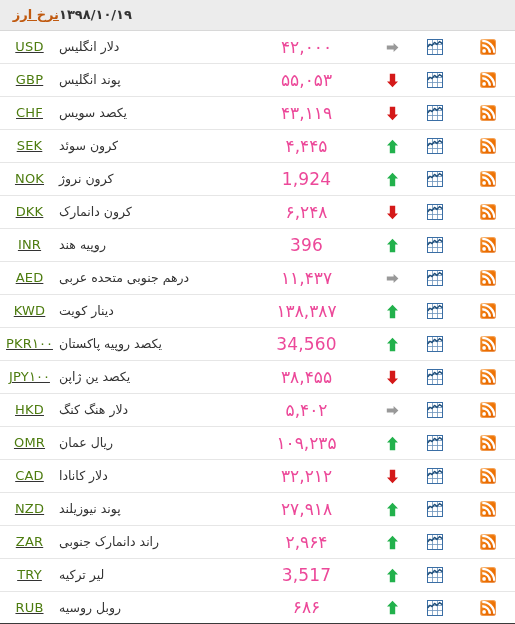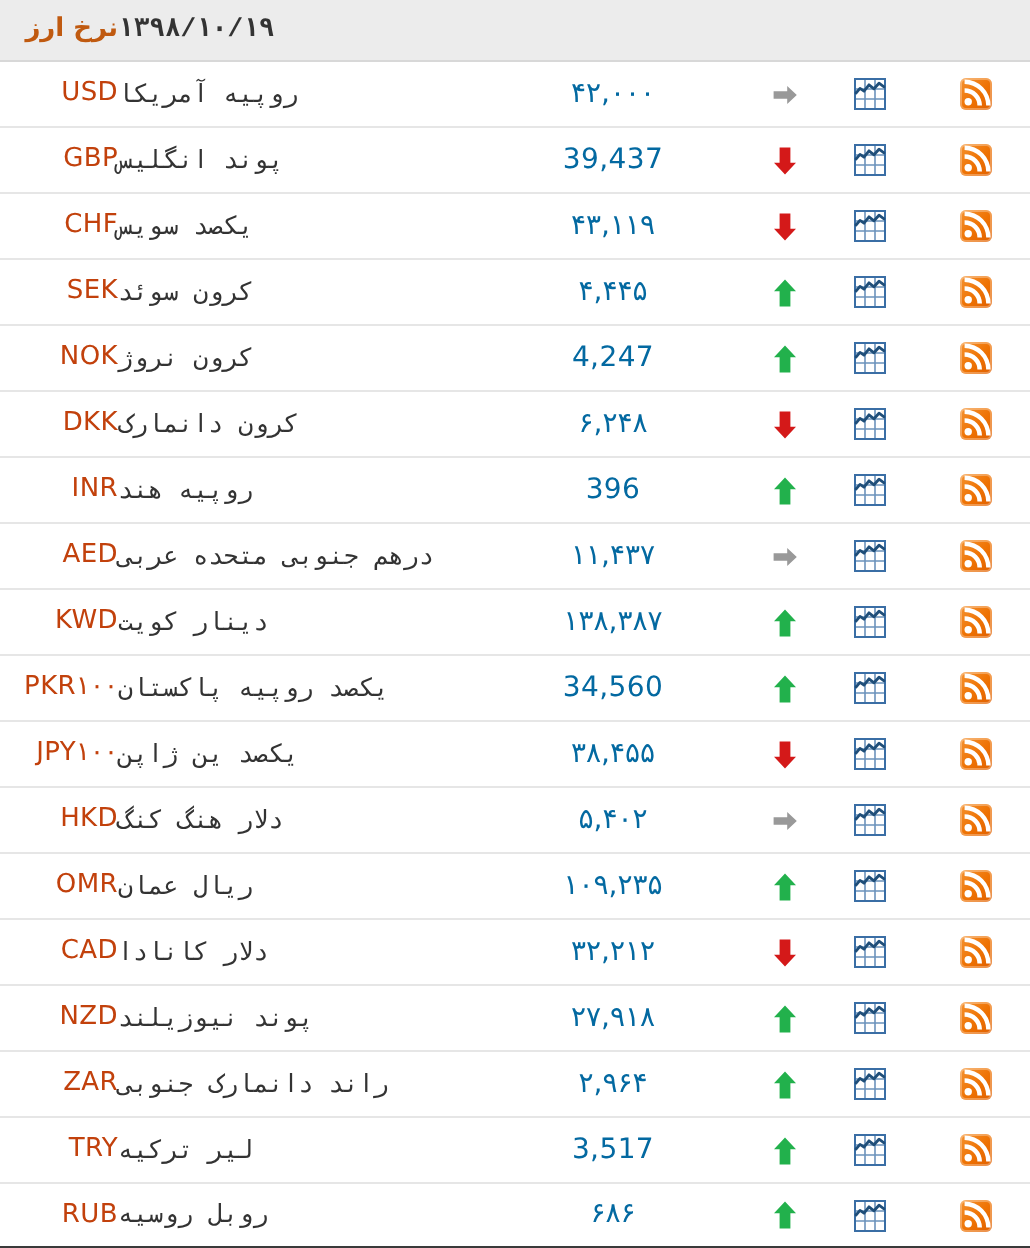--- a/index.html
+++ b/index.html
@@ -61,45 +61,45 @@
     color: #333333;
   }
   .rates-table tbody tr:first-child td {
     border-top: 1px solid #d8d8d8;
   }
 
   .col-rss    { width: 55px;  text-align: center; }
   .col-chart  { width: 50px;  text-align: center; }
   .col-arrow  { width: 36px;  text-align: center; }
   .col-value  { width: 135px; text-align: center; }
-  .col-name   { width: 180px; text-align: left; padding-left: 0; padding-right: 0; font-family: Liberation Mono, monospace; }
-  .col-code   { width: 59px;  text-align: right; padding-left: 14px; }
+  .col-name   { width: 180px; text-align: left; padding-left: 0; padding-right: 0; }
+  .col-code   { width: 59px;  text-align: right; padding-left: 14px; text-decoration: underline; }
 
   .cell-name {
     display: block;
     text-align: left;
     direction: rtl;
     padding-right: 6px;
     font-size: 12.5px;
     color: #333333;
     white-space: nowrap;
   }
   .cell-code {
     display: block;
     direction: ltr;
-    text-align: right;
+    text-align: center;
     font-size: 13px;
-    color: #c2410c;
+    color: #4d7c0f;
     letter-spacing: 0.2px;
     white-space: nowrap;
   }
   .cell-value {
     display: block;
-    font-size: 14px;
-    color: #0369a1;
+    font-size: 17px;
+    color: #ec4899;
     letter-spacing: 0.2px;
     white-space: nowrap;
   }
 
   
   .rss-icon {
     display: inline-block;
     width: 16px;
     height: 16px;
     border-radius: 3px;
@@ -154,42 +154,42 @@
               <path d="M5.5 0.5 V15.5 M10.5 0.5 V15.5 M0.5 5.5 H15.5 M0.5 10.5 H15.5" stroke="#3a6ea5" stroke-width="0.8" opacity="0.75"></path>
               <path d="M1 7.5 L3 5.2 L5 6.6 L7.5 3.4 L10 5.4 L12.5 2.6 L15 4.4" fill="none" stroke="#1f4e79" stroke-width="1.4" stroke-linejoin="round" stroke-linecap="round"></path>
             </svg></span></td>
         <td class="col-arrow"><span class="arrow"><svg width="13" height="15" viewBox="0 0 13 15">
               <path d="M0.8 5.6 H7.6 V3.0 L12.4 7.5 L7.6 12.0 V9.4 H0.8 Z" fill="#999999"></path>
             </svg></span></td>
         <td class="col-value">
           <span class="cell-value">۴۲,۰۰۰</span>
         </td>
         <td class="col-name">
-          <span class="cell-name">روپیه آمریکا</span>
+          <span class="cell-name">دلار انگلیس</span>
         </td>
         <td class="col-code">
           <span class="cell-code">USD</span>
         </td>
       </tr>
       <tr>
         <td class="col-rss"><span class="rss-icon"><svg width="16" height="16" viewBox="0 0 16 16">
               <circle cx="4.1" cy="11.9" r="1.85" fill="#ffffff"></circle>
               <path d="M2.3 7.4 a6.4 6.4 0 0 1 6.4 6.4 h2.3 A8.7 8.7 0 0 0 2.3 5.1 Z" fill="#ffffff"></path>
               <path d="M2.3 3.0 a10.8 10.8 0 0 1 10.8 10.8 h2.2 A13 13 0 0 0 2.3 0.8 Z" fill="#ffffff"></path>
             </svg></span></td>
         <td class="col-chart"><span class="chart-icon"><svg width="16" height="16" viewBox="0 0 16 16">
               <rect x="0.5" y="0.5" width="15" height="15" fill="#ffffff" stroke="#3a6ea5" stroke-width="1"></rect>
               <path d="M5.5 0.5 V15.5 M10.5 0.5 V15.5 M0.5 5.5 H15.5 M0.5 10.5 H15.5" stroke="#3a6ea5" stroke-width="0.8" opacity="0.75"></path>
               <path d="M1 7.5 L3 5.2 L5 6.6 L7.5 3.4 L10 5.4 L12.5 2.6 L15 4.4" fill="none" stroke="#1f4e79" stroke-width="1.4" stroke-linejoin="round" stroke-linecap="round"></path>
             </svg></span></td>
         <td class="col-arrow"><span class="arrow"><svg width="13" height="15" viewBox="0 0 13 15">
               <path d="M6.5 14.2 L12 8.4 H9.2 V0.8 H3.8 V8.4 H1 Z" fill="#d41919"></path>
             </svg></span></td>
         <td class="col-value">
-          <span class="cell-value">39,437</span>
+          <span class="cell-value">۵۵,۰۵۳</span>
         </td>
         <td class="col-name">
           <span class="cell-name">پوند انگلیس</span>
         </td>
         <td class="col-code">
           <span class="cell-code">GBP</span>
         </td>
       </tr>
       <tr>
         <td class="col-rss"><span class="rss-icon"><svg width="16" height="16" viewBox="0 0 16 16">
@@ -247,21 +247,21 @@
             </svg></span></td>
         <td class="col-chart"><span class="chart-icon"><svg width="16" height="16" viewBox="0 0 16 16">
               <rect x="0.5" y="0.5" width="15" height="15" fill="#ffffff" stroke="#3a6ea5" stroke-width="1"></rect>
               <path d="M5.5 0.5 V15.5 M10.5 0.5 V15.5 M0.5 5.5 H15.5 M0.5 10.5 H15.5" stroke="#3a6ea5" stroke-width="0.8" opacity="0.75"></path>
               <path d="M1 7.5 L3 5.2 L5 6.6 L7.5 3.4 L10 5.4 L12.5 2.6 L15 4.4" fill="none" stroke="#1f4e79" stroke-width="1.4" stroke-linejoin="round" stroke-linecap="round"></path>
             </svg></span></td>
         <td class="col-arrow"><span class="arrow"><svg width="13" height="15" viewBox="0 0 13 15">
               <path d="M6.5 0.8 L12 6.6 H9.2 V14.2 H3.8 V6.6 H1 Z" fill="#22b14c"></path>
             </svg></span></td>
         <td class="col-value">
-          <span class="cell-value">4,247</span>
+          <span class="cell-value">1,924</span>
         </td>
         <td class="col-name">
           <span class="cell-name">کرون نروژ</span>
         </td>
         <td class="col-code">
           <span class="cell-code">NOK</span>
         </td>
       </tr>
       <tr>
         <td class="col-rss"><span class="rss-icon"><svg width="16" height="16" viewBox="0 0 16 16">

